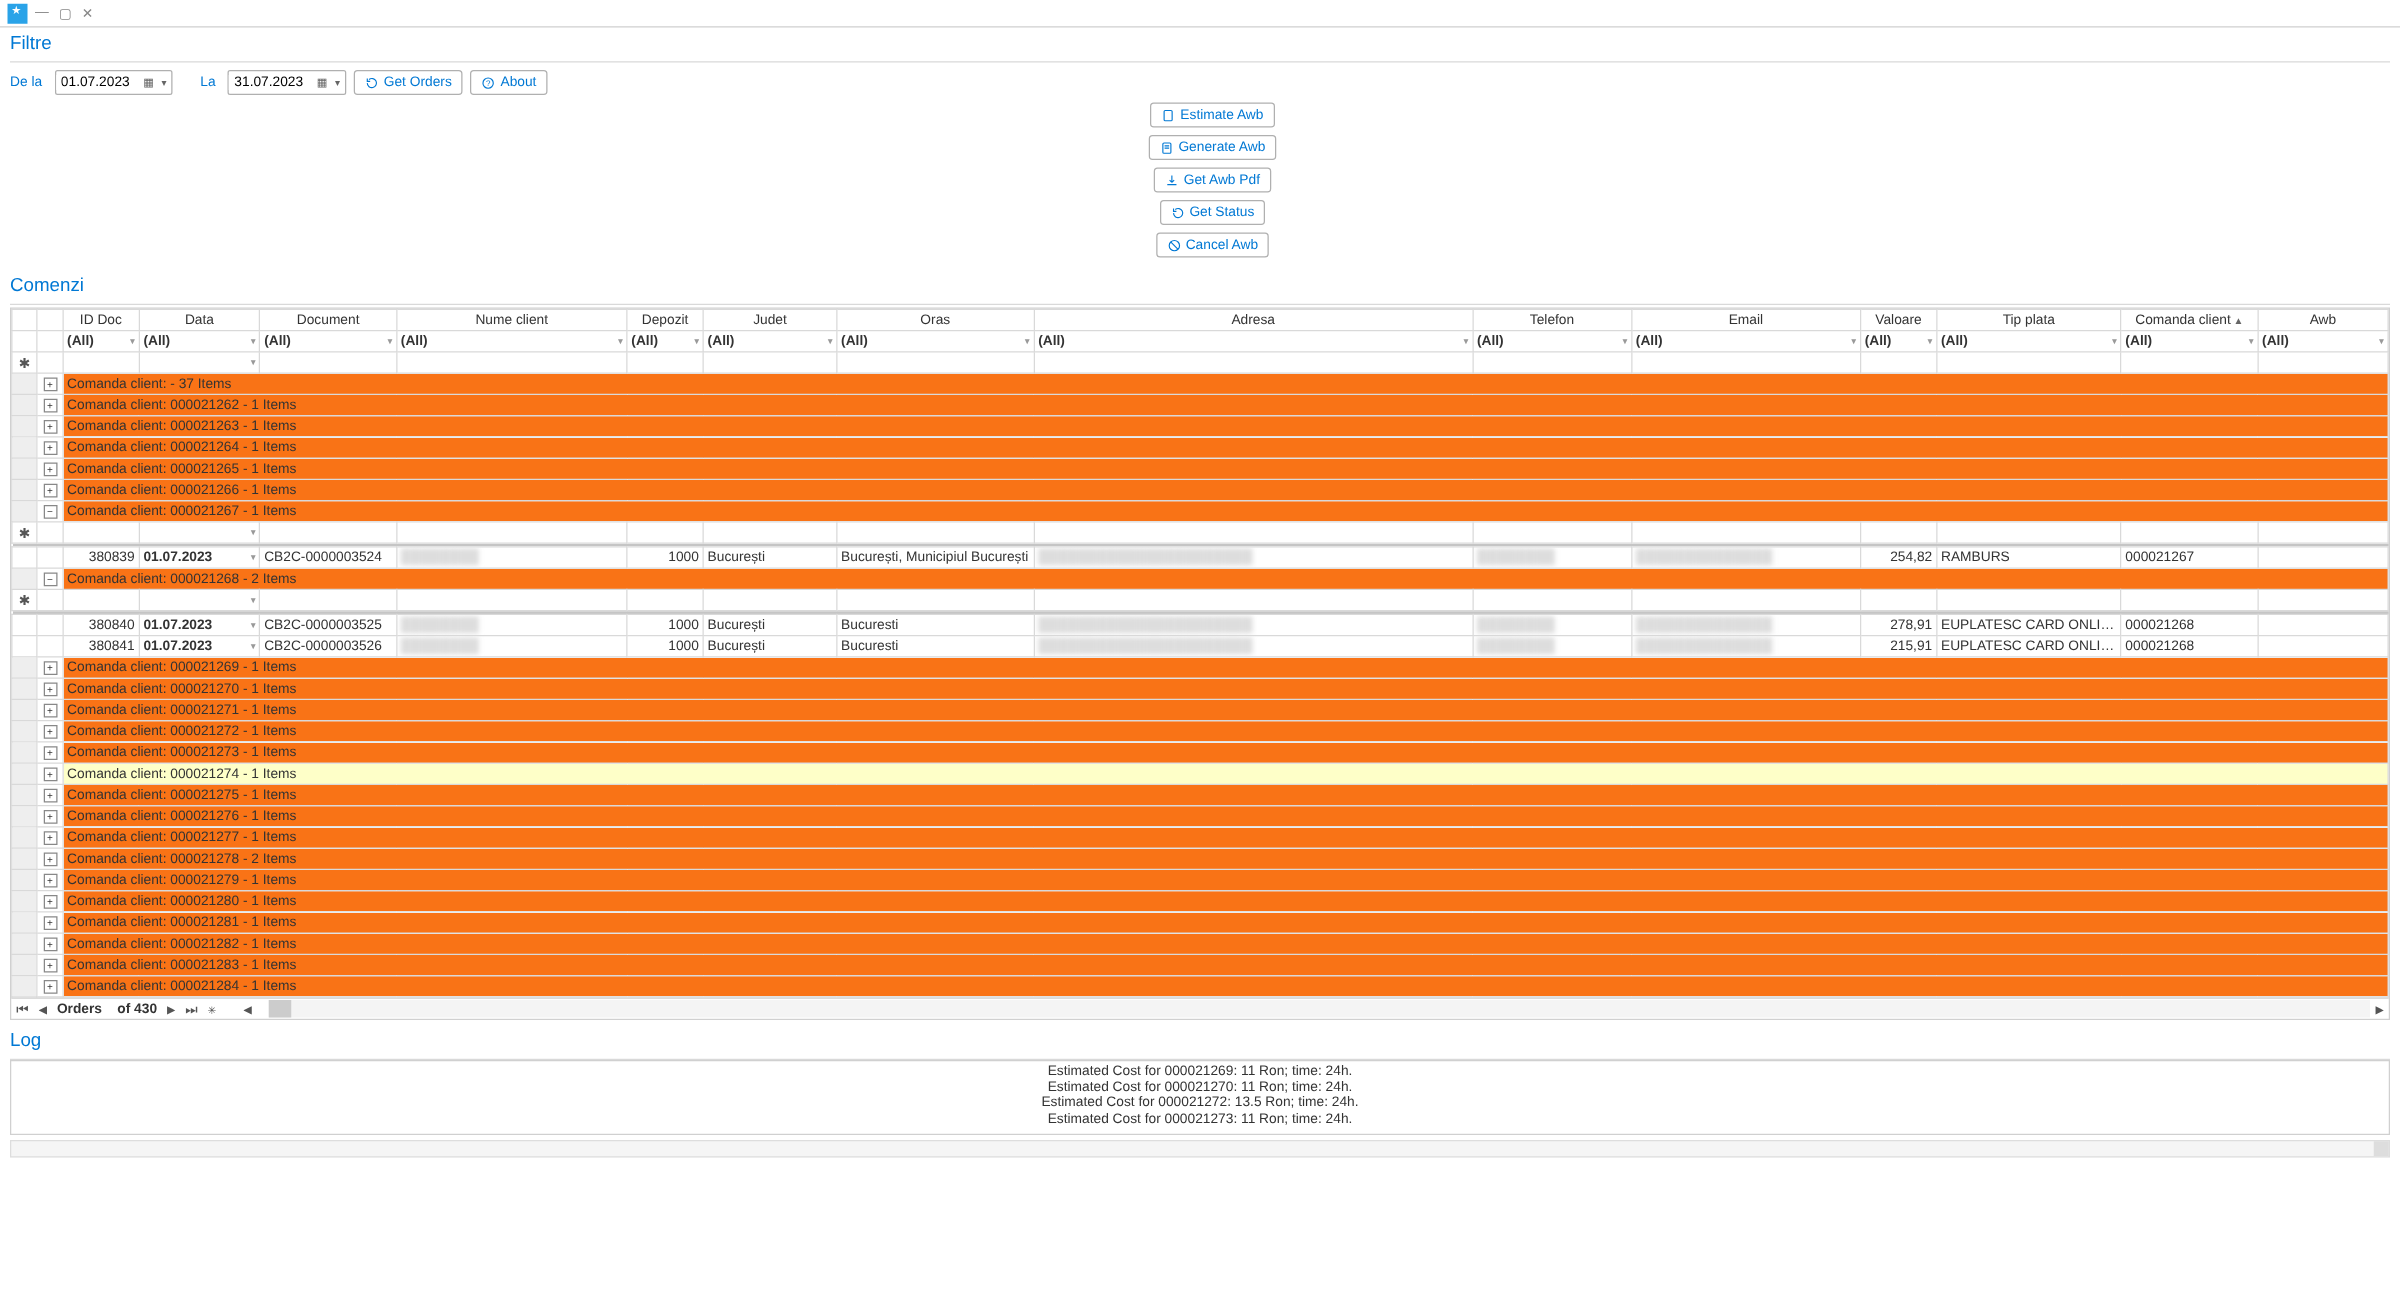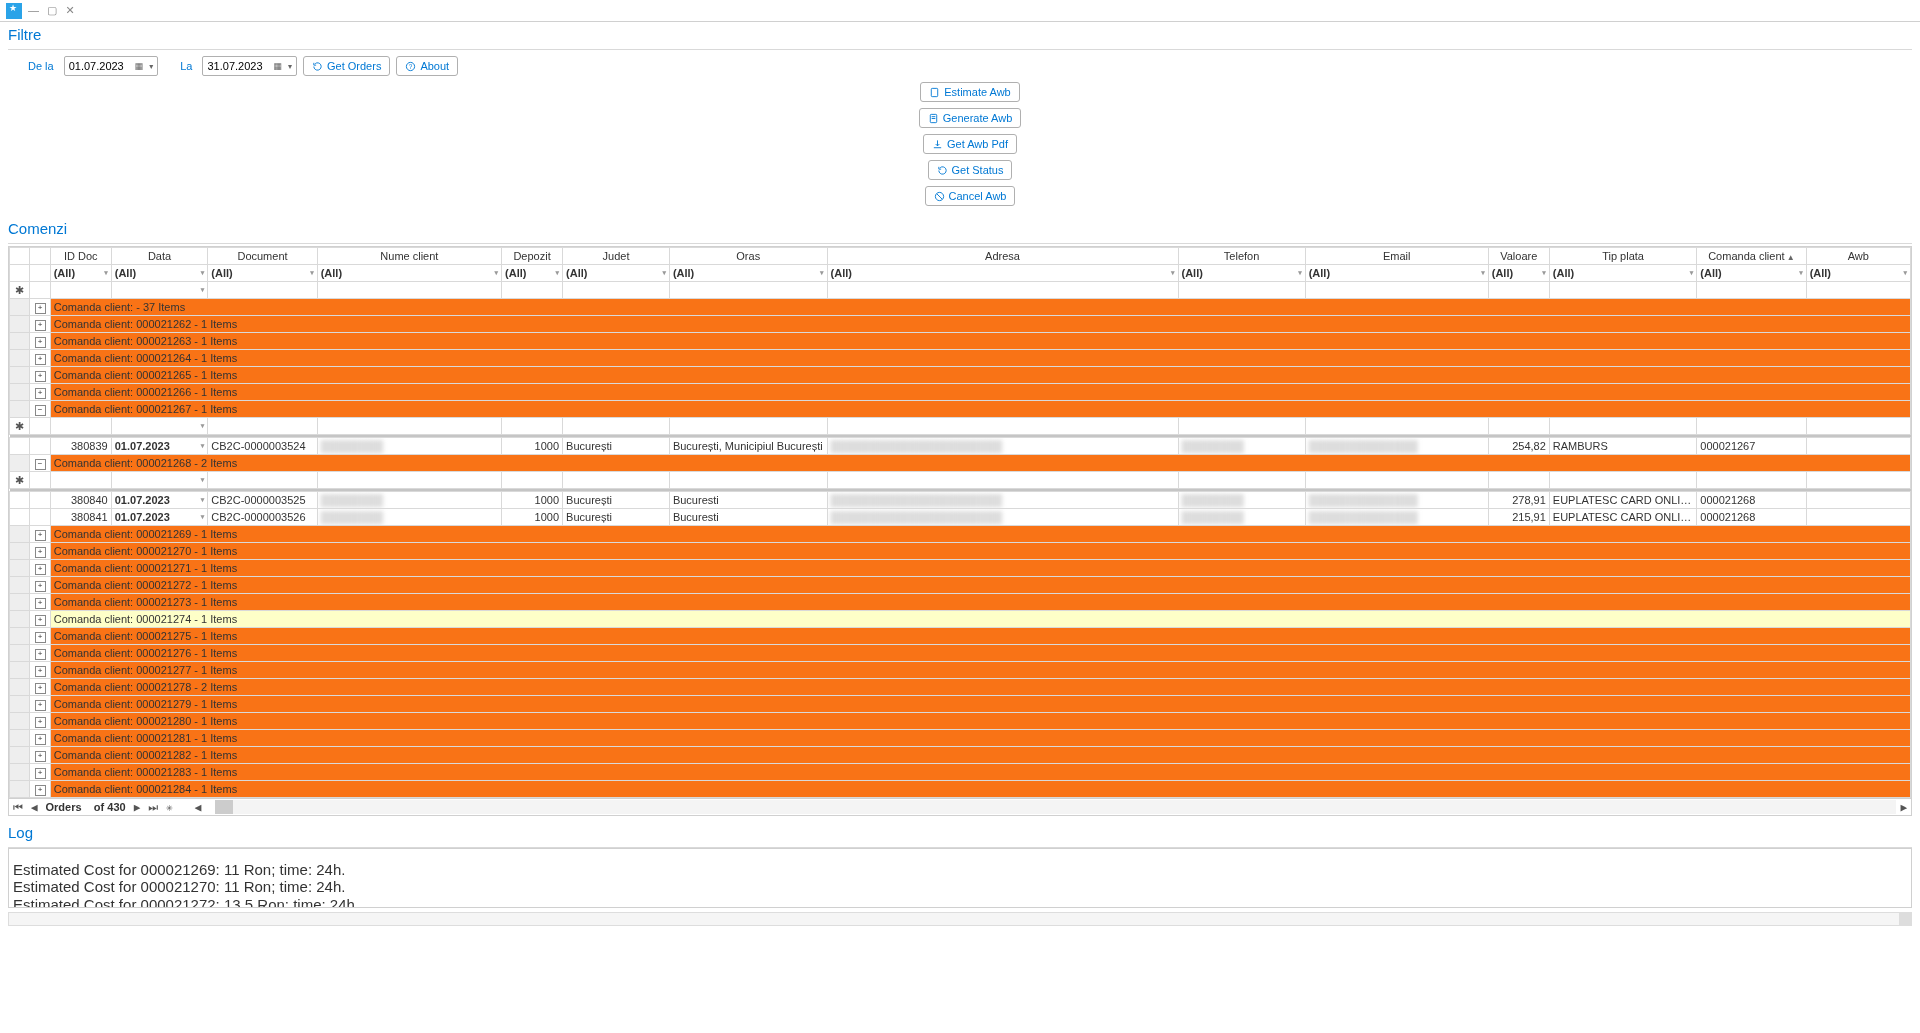--- a/index.html
+++ b/index.html
@@ -6,21 +6,21 @@
 body { background: #fff; font-size: 11px; color: #333; overflow: hidden; }
 
 .titlebar { display: flex; align-items: center; height: 22px; background: #fff; border-bottom: 1px solid #d0d0d0; }
 .titlebar .app-icon { width: 16px; height: 16px; margin: 0 6px; background: #2aa3e8; display: inline-block; position: relative; }
 .titlebar .app-icon::after { content: "★"; color: #fff; font-size: 9px; position: absolute; top: 0; left: 3px; }
 .titlebar .title { flex: 1; text-align: center; color: #0078d4; }
 .titlebar .win-controls { display: flex; gap: 8px; padding-right: 10px; color: #888; }
 
 .section-label { color: #0078d4; font-size: 15px; padding: 4px 8px 2px 8px; }
 
-.filter-row { display: flex; align-items: center; gap: 6px; padding: 2px 24px; }
+.filter-row { display: flex; align-items: center; gap: 6px; padding: 2px 4px; }
 .label-link { color: #0078d4; font-size: 11px; padding: 0 4px; }
 .date-picker { display: inline-flex; align-items: center; border: 1px solid #b0b0b0; border-radius: 2px; height: 20px; background: #fff; }
 .date-picker input { border: none; width: 68px; font-size: 11px; padding: 0 4px; outline: none; }
 .date-picker .cal { font-size: 9px; color: #666; padding: 0 2px; }
 .date-picker .drop { font-size: 8px; color: #666; padding: 0 4px; }
 
 .btn { display: inline-flex; align-items: center; gap: 4px; border: 1px solid #b0b0b0; border-radius: 3px; background: #fff; color: #0078d4; height: 20px; padding: 0 8px; font-size: 11px; cursor: pointer; }
 .btn svg { width: 11px; height: 11px; }
 
 .section-divider-line { border-bottom: 1px solid #d9d9d9; margin: 4px 8px 0 8px; }
@@ -46,21 +46,21 @@
 .blur { color: #ddd; filter: blur(2px); }
 .num { text-align: right; }
 
 .grid-footer { display: flex; align-items: center; border-top: 1px solid #d0d0d0; height: 17px; font-size: 11px; }
 .grid-footer .navbtn { padding: 0 4px; cursor: pointer; color: #555; font-family: monospace; }
 .grid-footer .rectext { font-weight: bold; padding: 0 4px; }
 .grid-footer .scrollbar { flex: 1; background: #f4f4f4; height: 14px; margin-left: 10px; position: relative; }
 .grid-footer .thumb { position: absolute; left: 0; width: 18px; height: 14px; background: #ccc; }
 
 .log-section { margin: 4px 8px 4px 8px; }
-.log-box { border: 1px solid #d0d0d0; padding: 12px 4px; font-size: 15px; line-height: 1.15; height: 60px; overflow: hidden; }
+.log-box { border: 1px solid #d0d0d0; padding: 2px 4px; font-size: 11px; line-height: 1.15; height: 60px; overflow: hidden; text-align: center; }
 .log-box div { white-space: nowrap; }
 
 .hscroll { height: 14px; background: #f5f5f5; border: 1px solid #ddd; margin: 0 8px 2px 8px; position: relative; }
 .hscroll .ht { position: absolute; top: 0; right: 0; height: 12px; width: 12px; background: #ddd; }
 
 .colw-sel   { width: 16px; }
 .colw-exp   { width: 16px; }
 .colw-iddoc { width: 48px; }
 .colw-data  { width: 76px; }
 .colw-doc   { width: 86px; }

